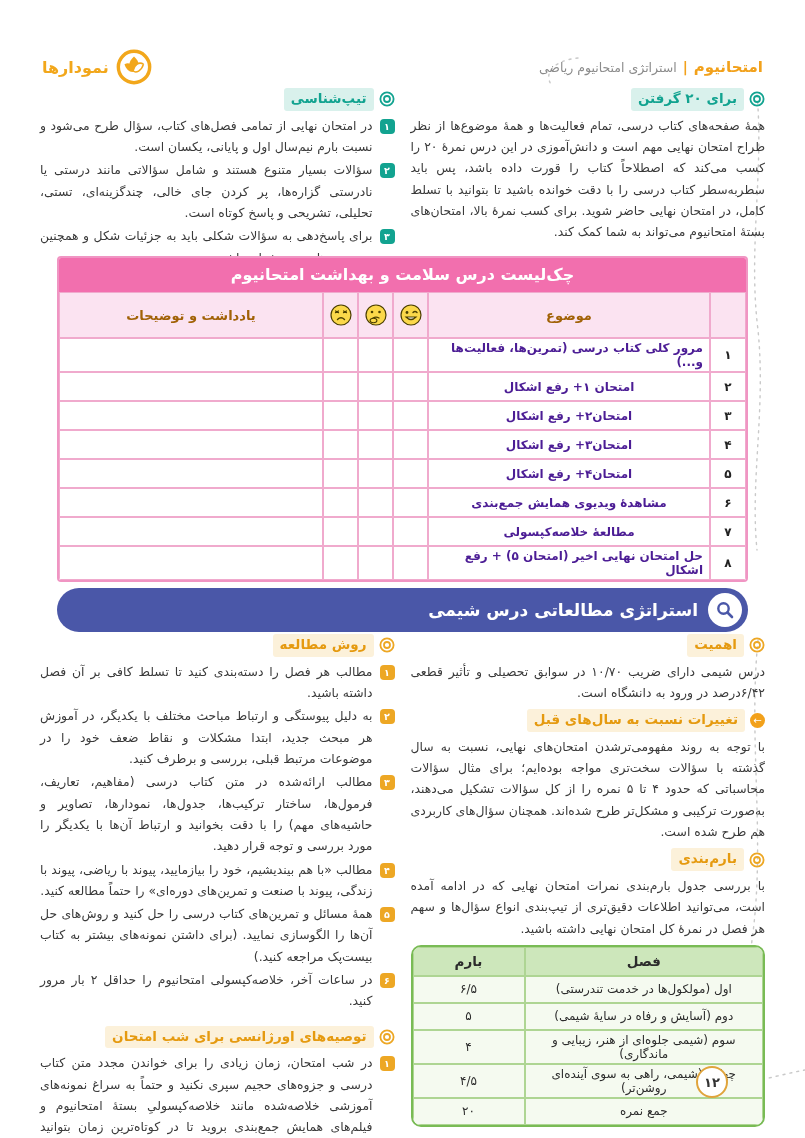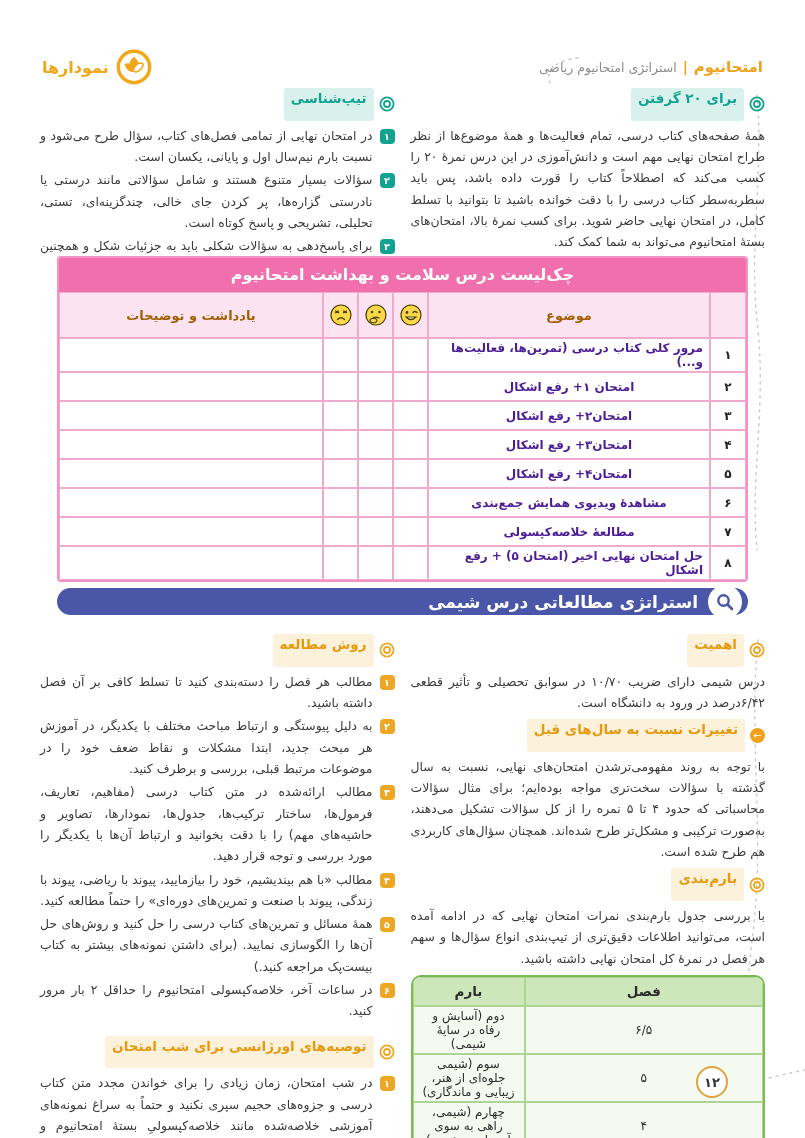--- a/index.html
+++ b/index.html
@@ -20,21 +20,21 @@
 
   
   .cols { position:absolute; right:40px; left:40px; display:flex; gap:16px; z-index:1; }
   .col { flex:1; min-width:0; }
   .top-cols { top:88px; }
   .bottom-cols { top:634px; }
 
   
   .sec-head { display:flex; align-items:center; gap:5px; margin-bottom:4px; }
   .sec-label { display:inline-block; font-weight:bold; font-size:13.5px;
-               padding:2px 7px 13px; border-radius:3px; line-height:1.3; }
+               padding:2px 7px 3px; border-radius:3px; line-height:1.3; }
   .teal .sec-label { color:#12a390; background:#d9f1ec; }
   .gold .sec-label { color:#e59a10; background:#fcf1da; }
   .spiral { width:16px; height:16px; flex:0 0 auto; }
   .arrow-badge { width:15px; height:15px; border-radius:50%; background:#f2a11b;
                  color:#fff; font-size:10px; line-height:15px; text-align:center; flex:0 0 auto; }
 
   .para { font-size:12.4px; line-height:1.72; color:#3a3a3a; text-align:justify; margin-bottom:6px; }
   .item { position:relative; padding-right:22px; font-size:12.4px; line-height:1.72;
           color:#3a3a3a; text-align:justify; margin-bottom:2px; }
   .badge { position:absolute; right:0; top:4px; width:15px; height:15px; border-radius:4px;
@@ -50,21 +50,21 @@
   .checklist .grid { display:grid; grid-template-columns:36px 282px 35px 35px 35px 1fr; }
   .checklist .cell { border:0.5px solid #f0aacd; display:flex; align-items:center;
                      justify-content:center; background:#fff; min-height:29px; }
   .checklist .hcell { background:#fbe3f1; min-height:46px; font-weight:bold;
                       font-size:13px; color:#a16207; }
   .checklist .topic { font-size:12px; font-weight:bold; color:#4c1d95; padding:2px 6px; }
   .checklist .num { font-size:12px; font-weight:bold; color:#222; }
   .emoji-svg { width:24px; height:24px; }
 
   
-  .banner { position:absolute; top:588px; right:57px; left:57px; height:27px; z-index:1;
+  .banner { position:absolute; top:588px; right:57px; left:57px; height:44px; z-index:1;
             background:#4a57a8; border-radius:24px; display:flex; align-items:center;
             padding:0 6px; gap:10px; }
   .banner .lens { width:34px; height:34px; border-radius:50%; background:#fff;
                   display:flex; align-items:center; justify-content:center; flex:0 0 auto; }
   .banner .btitle { color:#fff; font-weight:bold; font-size:17px; }
 
   
   .green-table { margin-top:6px; border:2px solid #79bb55; border-radius:10px;
                  overflow:hidden; background:#fff; }
   .green-table .grid { display:grid; grid-template-columns:1fr 112px; }
@@ -271,20 +271,21 @@
         </svg>
         <span class="sec-label">بارم‌بندی</span>
       </div>
       <p class="para">با بررسی جدول بارم‌بندی نمرات امتحان نهایی که در ادامه آمده است، می‌توانید اطلاعات دقیق‌تری از تیپ‌بندی انواع سؤال‌ها و سهم هر فصل در نمرهٔ کل امتحان نهایی داشته باشید.</p>
 
       <div class="green-table">
         <div class="grid">
           <div class="cell hcell">فصل</div>
           <div class="cell hcell">بارم</div>
 
+          <div class="cell">اول (مولکول‌ها در خدمت تندرستی)</div>
           <div class="cell">۶/۵</div>
           <div class="cell">دوم (آسایش و رفاه در سایهٔ شیمی)</div>
           <div class="cell">۵</div>
           <div class="cell">سوم (شیمی جلوه‌ای از هنر، زیبایی و ماندگاری)</div>
           <div class="cell">۴</div>
           <div class="cell">چهارم (شیمی، راهی به سوی آینده‌ای روشن‌تر)</div>
           <div class="cell">۴/۵</div>
           <div class="cell">جمع نمره</div>
           <div class="cell">۲۰</div>
         </div>

